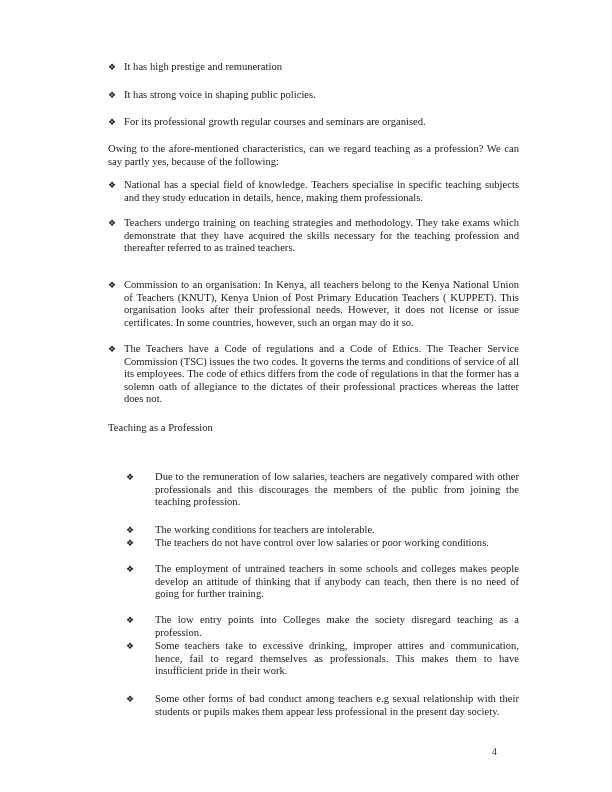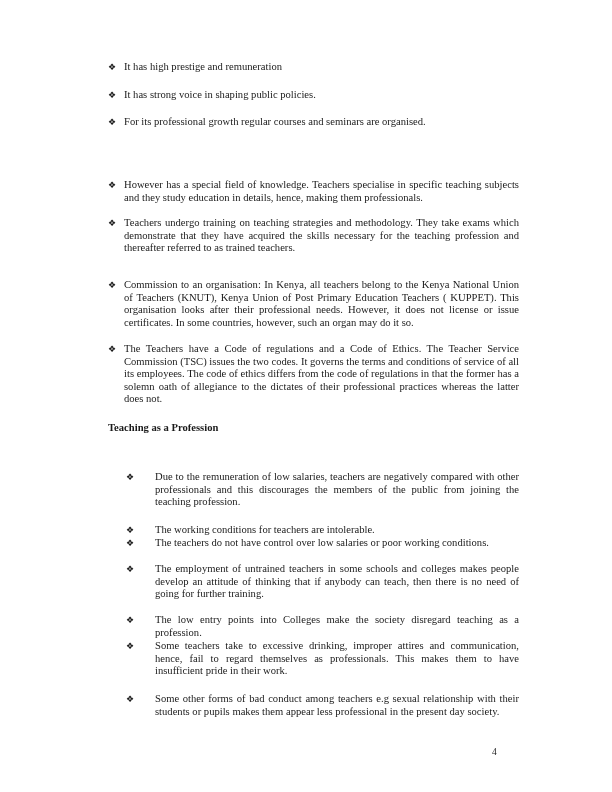--- a/index.html
+++ b/index.html
@@ -15,46 +15,47 @@
       color: #1a1a1a;
     }
     .itext { text-align: justify; }
     .b { font-weight: normal; }
     .sec1 { left: 108px; width: 411px; }
     .sec1 .bullet { left: 0; }
     .sec1 .itext { margin-left: 16px; }
     .sec2 { left: 126px; width: 393px; }
     .sec2 .itext { margin-left: 29px; }
     .para { position: absolute; left: 108px; width: 411px; text-align: justify; }
-    .heading { position: absolute; left: 108px; font-weight: bold; }
+    .heading { position: absolute; left: 108px; font-weight: normal; }
     .pageno { position: absolute; left: 492px; top: 746px; font-size: 9.5px; }
   </style>
 </head>
 <body>
 
 <div class="page">
 
   <div class="item sec1" style="top:61px;">
     <span class="bullet">❖</span>
     <div class="itext">It has high prestige and remuneration</div>
   </div>
   <div class="item sec1" style="top:89px;">
     <span class="bullet">❖</span>
     <div class="itext">It has strong voice in shaping public policies.</div>
   </div>
   <div class="item sec1" style="top:116px;">
     <span class="bullet">❖</span>
     <div class="itext">For its professional growth regular courses and seminars are organised.</div>
   </div>
 
+  <div class="para" style="top:143px;">Owing to the afore-mentioned characteristics, can we regard teaching as a profession?  We can say partly yes, because of the following:</div>
 
   <div class="item sec1" style="top:179px;">
     <span class="bullet">❖</span>
     <div class="itext">
-      <span>However has a </span><span class="b">special field of knowledge</span><span>. Teachers specialise in specific teaching subjects and they study education in details, hence, making them professionals.</span>
+      <span>National has a </span><span class="b">special field of knowledge</span><span>. Teachers specialise in specific teaching subjects and they study education in details, hence, making them professionals.</span>
     </div>
   </div>
   <div class="item sec1" style="top:217px;">
     <span class="bullet">❖</span>
     <div class="itext">Teachers undergo training on teaching strategies and methodology. They take exams which demonstrate that they have acquired the skills necessary for the teaching profession and thereafter referred to as trained teachers.</div>
   </div>
   <div class="item sec1" style="top:279px;">
     <span class="bullet">❖</span>
     <div class="itext">
       <span class="b">Commission to an organisation</span><span>: In Kenya, all teachers belong to the Kenya National Union of Teachers (KNUT), Kenya Union of Post Primary Education Teachers ( KUPPET). This organisation looks after their professional needs. However, it does not license or issue certificates. In some countries, however, such an organ may do it so.</span>

